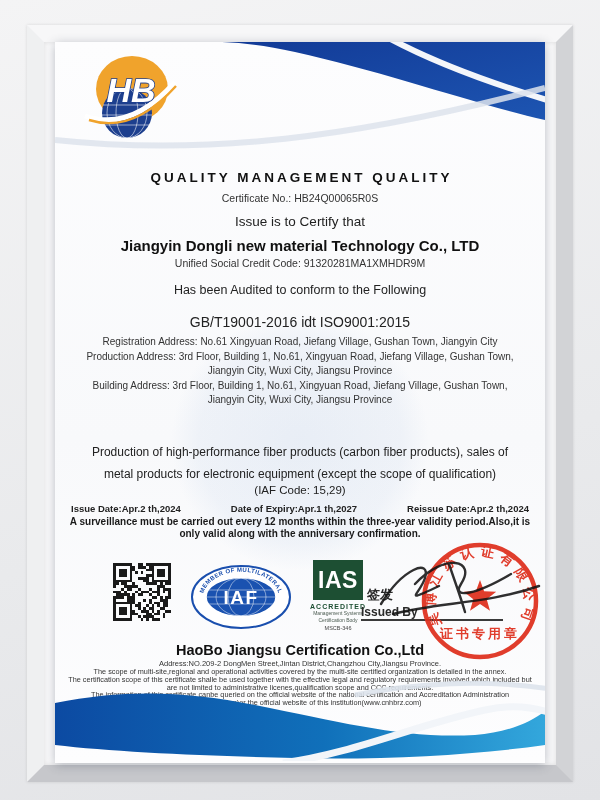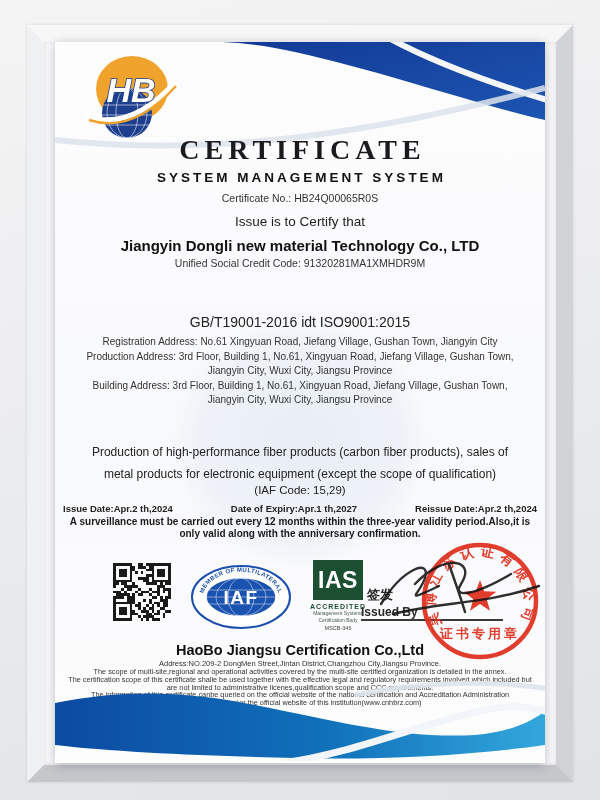--- a/index.html
+++ b/index.html
@@ -15,21 +15,21 @@
   .certify{top:172px;font-size:13.5px;color:#222;}
   .company{top:195px;font-size:15px;font-weight:700;color:#111;}
   .credit{top:215px;font-size:10.5px;color:#333;}
   .audited{top:240px;font-size:12.5px;line-height:16px;color:#222;}
   .standard{top:272px;font-size:14px;color:#222;}
   .addresses{top:293px;font-size:10px;line-height:14.6px;color:#333;padding:0 30px;}
   .addresses p{margin:0;}
   .scopehead{top:379px;font-size:13.5px;font-weight:700;letter-spacing:1px;color:#111;}
   .scopetext{top:399px;font-size:12px;line-height:22px;padding:0 28px;color:#222;}
   .iafcode{top:442px;font-size:11.5px;color:#222;}
-  .dates{top:461px;display:flex;justify-content:space-between;padding:0 8px;font-size:9.5px;font-weight:600;color:#222;}
+  .dates{top:461px;display:flex;justify-content:space-between;padding:0 16px;font-size:9.5px;font-weight:600;color:#222;}
   .surveil{top:474px;font-size:10px;font-weight:700;line-height:12.2px;padding:0 6px;color:#1a1a1a;}
   .qr{position:absolute;left:58px;top:521px;width:58px;height:58px;display:grid;grid-template-columns:repeat(21,1fr);grid-template-rows:repeat(21,1fr);}
   .qr i{background:#1a1a1a;}
   .iaf-logo{position:absolute;left:134px;top:522px;}
   .ias{position:absolute;left:250px;top:518px;width:66px;text-align:center;}
   .ias-sq{width:50px;height:40px;margin:0 auto;background:#1d4f33;color:#fff;font-weight:700;font-size:23px;line-height:40px;letter-spacing:.5px;text-align:center;}
   .ias-acc{margin:3px 0 0;font-size:7px;font-weight:700;color:#1d4f33;letter-spacing:1px;}
   .ias-sub{margin:1px 0 0;font-size:5px;color:#4a5a50;line-height:5.6px;}
   .ias-code{margin:2px 0 0;font-size:5.5px;color:#444;}
   .issuedby{position:absolute;left:306px;top:544px;text-align:left;color:#2a2a2a;}
@@ -76,33 +76,33 @@
           <path d="M22,53 H70 M21,63 H71 M24,73 H68"></path>
         </g>
         <path d="M4,64 Q50,80 94,30" stroke="#ffffff" stroke-width="5" fill="none"></path>
         <path d="M8,68 Q52,82 95,34" stroke="#f0a32c" stroke-width="2.4" fill="none"></path>
         <text x="50" y="50" text-anchor="middle" font-family="Liberation Sans, sans-serif" font-size="34" font-style="italic" font-weight="700" fill="#ffffff" stroke="#1d3f8e" stroke-width="1.6" paint-order="stroke">HB</text>
       </svg>
     </div>
 
     <div class="watermark"></div>
 
-    <h1 class="abs title">CERTIFICATE</h1>
-    <h2 class="abs subtitle">SYSTEM MANAGEMENT SYSTEM</h2>
+    <h2 class="abs subtitle">QUALITY MANAGEMENT QUALITY</h2>
     <p class="abs certno">
       <span>Certificate No.:</span>
       <span>HB24Q00065R0S</span>
     </p>
     <p class="abs certify">Issue is to Certify that</p>
     <p class="abs company">Jiangyin Dongli new material Technology Co., LTD</p>
     <p class="abs credit">
       <span>Unified Social Credit Code:</span>
       <span>91320281MA1XMHDR9M</span>
     </p>
     <div class="abs audited">
+      <div>Has been Audited to conform to the Following</div>
     </div>
     <p class="abs standard">GB/T19001-2016 idt ISO9001:2015</p>
 
     <div class="abs addresses">
       <p>
         <span>Registration Address:</span>
         <span>No.61 Xingyuan Road, Jiefang Village, Gushan Town, Jiangyin City</span>
       </p>
       <p>
         <span>Production Address:</span>

